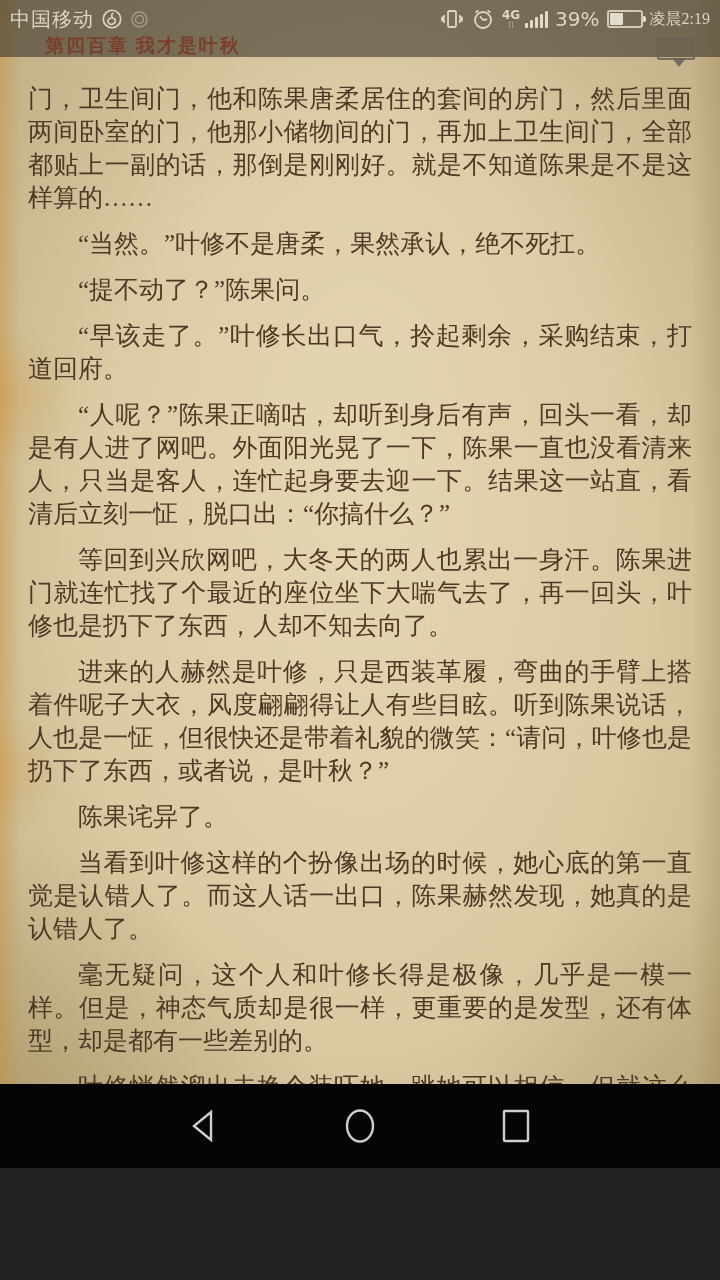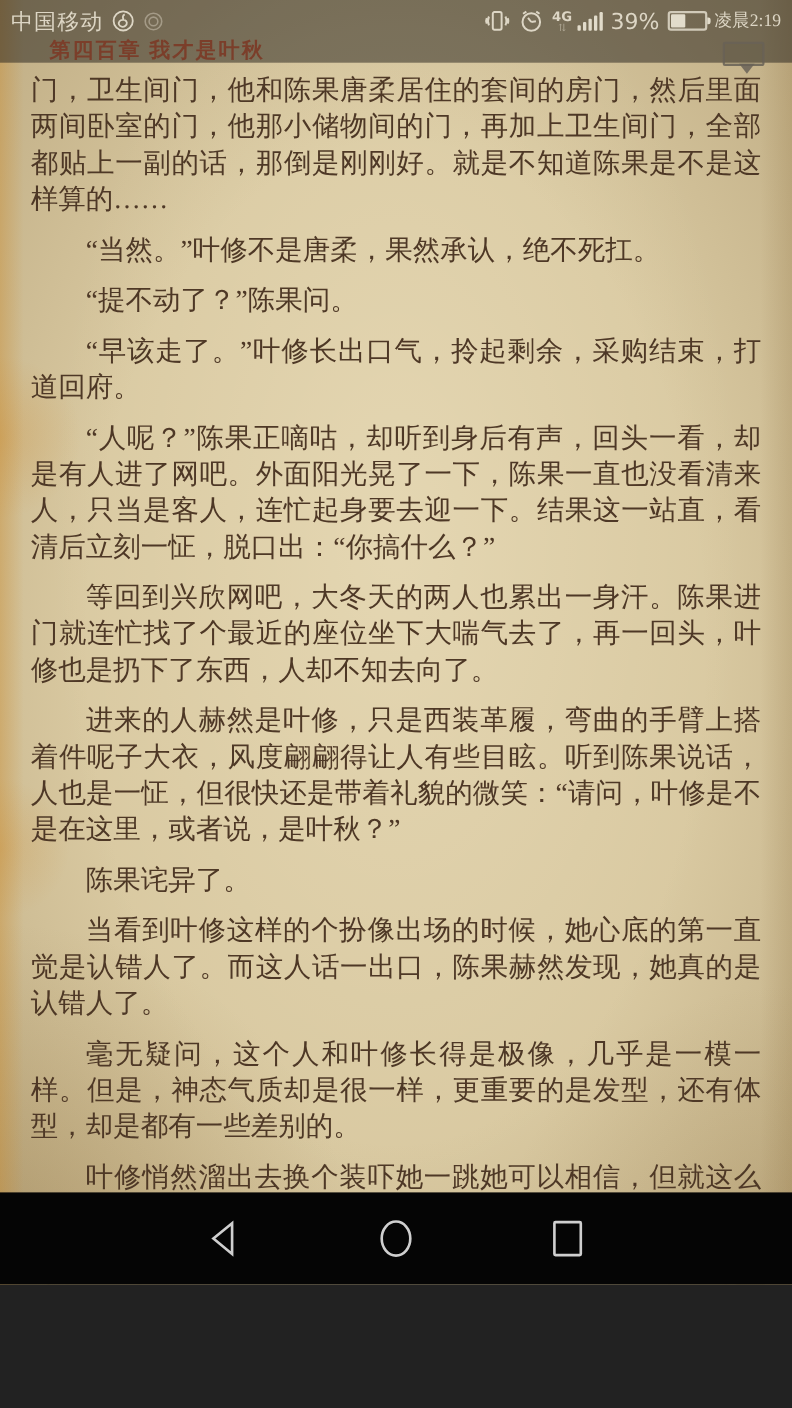--- a/index.html
+++ b/index.html
@@ -54,21 +54,21 @@
     content:"";position:absolute;left:13px;bottom:-9px;width:0;height:0;
     border-left:7px solid transparent;border-right:7px solid transparent;
     border-top:9px solid rgba(104,98,87,0.85);
   }
   
   .reader{
     position:absolute;top:66px;left:28px;width:664px;
     color:#4e3826;font-size:25px;line-height:33px;text-align:justify;
   }
   .reader p{margin:0 0 13px 0;text-indent:2em;}
-  .reader p:first-child{text-indent:0;}
+  .reader p:first-child{text-indent:0;margin-top:16px;}
   
   .page-footer{
     position:absolute;left:28px;right:24px;top:1148px;height:26px;
     display:flex;justify-content:space-between;align-items:flex-start;
     color:#837254;font-size:22px;font-family:"DejaVu Sans Mono","Liberation Mono",monospace;
   }
   .page-footer .right{display:flex;align-items:center;gap:0;}
   .batt2{position:relative;width:28px;height:15px;border:2px solid #837254;border-radius:2px;box-sizing:border-box;}
   .batt2 .fill{position:absolute;left:1px;top:1px;bottom:1px;width:34%;background:#6e5e42;}
   .batt2 .cap{position:absolute;right:-4px;top:3px;width:2px;height:5px;background:#837254;}
@@ -143,21 +143,21 @@
 
   <div class="bubble"></div>
 
   <div class="reader">
       <p>门，卫生间门，他和陈果唐柔居住的套间的房门，然后里面两间卧室的门，他那小储物间的门，再加上卫生间门，全部都贴上一副的话，那倒是刚刚好。就是不知道陈果是不是这样算的……</p>
       <p>“当然。”叶修不是唐柔，果然承认，绝不死扛。</p>
       <p>“提不动了？”陈果问。</p>
       <p>“早该走了。”叶修长出口气，拎起剩余，采购结束，打道回府。</p>
       <p>“人呢？”陈果正嘀咕，却听到身后有声，回头一看，却是有人进了网吧。外面阳光晃了一下，陈果一直也没看清来人，只当是客人，连忙起身要去迎一下。结果这一站直，看清后立刻一怔，脱口出：“你搞什么？”</p>
       <p>等回到兴欣网吧，大冬天的两人也累出一身汗。陈果进门就连忙找了个最近的座位坐下大喘气去了，再一回头，叶修也是扔下了东西，人却不知去向了。</p>
-      <p>进来的人赫然是叶修，只是西装革履，弯曲的手臂上搭着件呢子大衣，风度翩翩得让人有些目眩。听到陈果说话，人也是一怔，但很快还是带着礼貌的微笑：“请问，叶修是不是在这里，或者说，是叶秋？”</p>
+      <p>进来的人赫然是叶修，只是西装革履，弯曲的手臂上搭着件呢子大衣，风度翩翩得让人有些目眩。听到陈果说话，人也是一怔，但很快还是带着礼貌的微笑：“请问，叶修也是扔下了东西，或者说，是叶秋？”</p>
       <p>陈果诧异了。</p>
       <p>当看到叶修这样的个扮像出场的时候，她心底的第一直觉是认错人了。而这人话一出口，陈果赫然发现，她真的是认错人了。</p>
       <p>毫无疑问，这个人和叶修长得是极像，几乎是一模一样。但是，神态气质却是很一样，更重要的是发型，还有体型，却是都有一些差别的。</p>
       <p>叶修悄然溜出去换个装吓她一跳她可以相信，但就这么一会的时候，理发塑身那可是绝对没有可能的。</p>
     </div>
 
   <div class="page-footer">
     <div class="left">
       <span>2/6</span>
       <span>&nbsp;</span>

